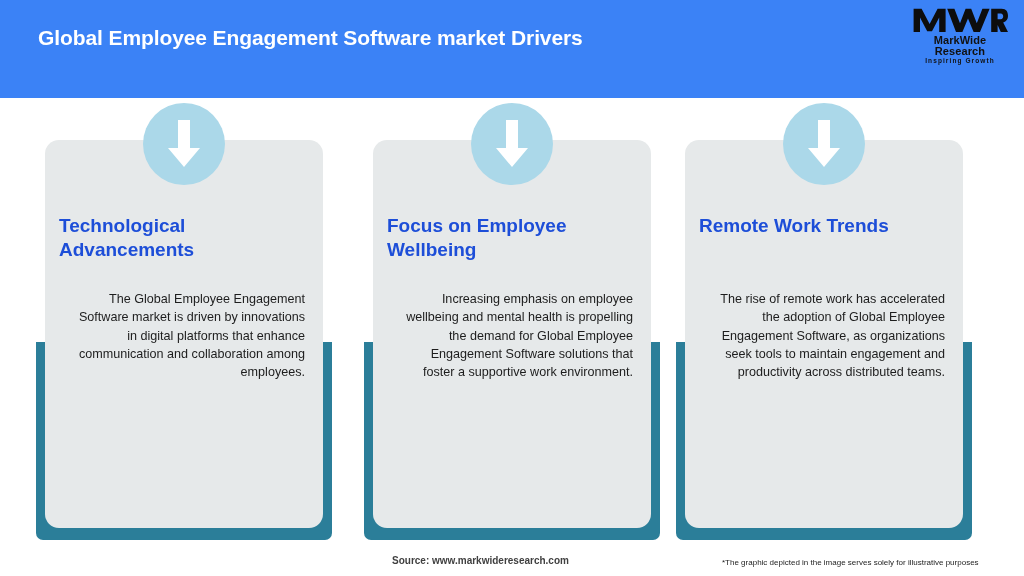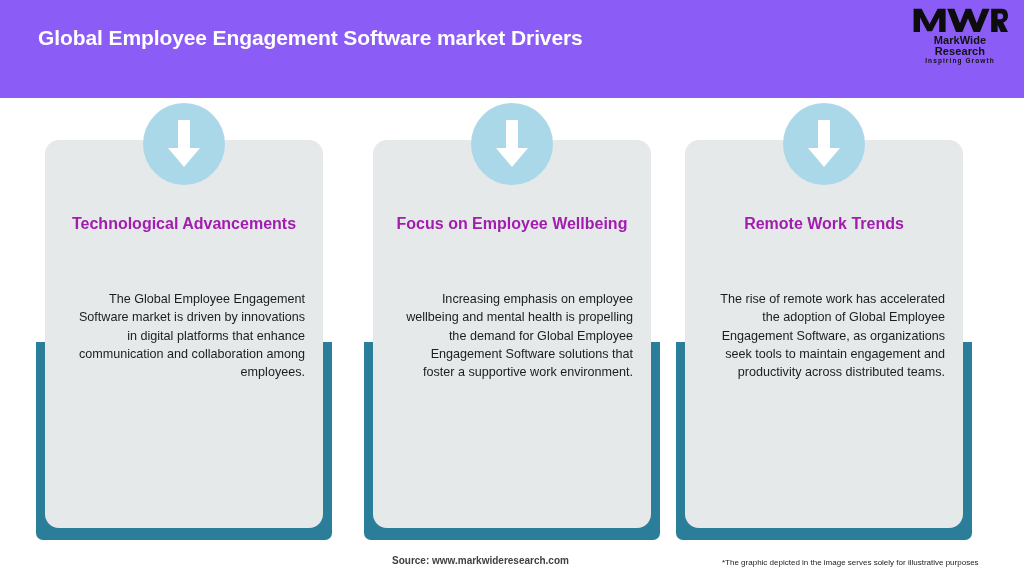--- a/index.html
+++ b/index.html
@@ -15,21 +15,21 @@
     position: relative;
   }
 
   
   .header {
     position: absolute;
     left: 0;
     top: 0;
     width: 1024px;
     height: 98px;
-    background: #8b5cf6;
+    background: #3b82f6;
   }
   .header-title {
     position: absolute;
     left: 38px;
     top: 26px;
     font-size: 21px;
     font-weight: bold;
     color: #ffffff;
     letter-spacing: -0.1px;
     white-space: nowrap;
@@ -123,24 +123,24 @@
     top: 50%;
     margin-left: -17px;
     margin-top: -24px;
   }
 
   .card-title {
     position: absolute;
     left: 14px;
     top: 74px;
     width: 250px;
-    text-align: center;
-    font-size: 16px;
-    font-weight: bold;
-    color: #a21caf;
+    text-align: left;
+    font-size: 19px;
+    font-weight: bold;
+    color: #1d4ed8;
     line-height: 1.25;
   }
   .card-body {
     position: absolute;
     left: 24px;
     top: 150px;
     width: 236px;
     font-size: 12.6px;
     color: #1d1d1d;
     line-height: 1.45;

